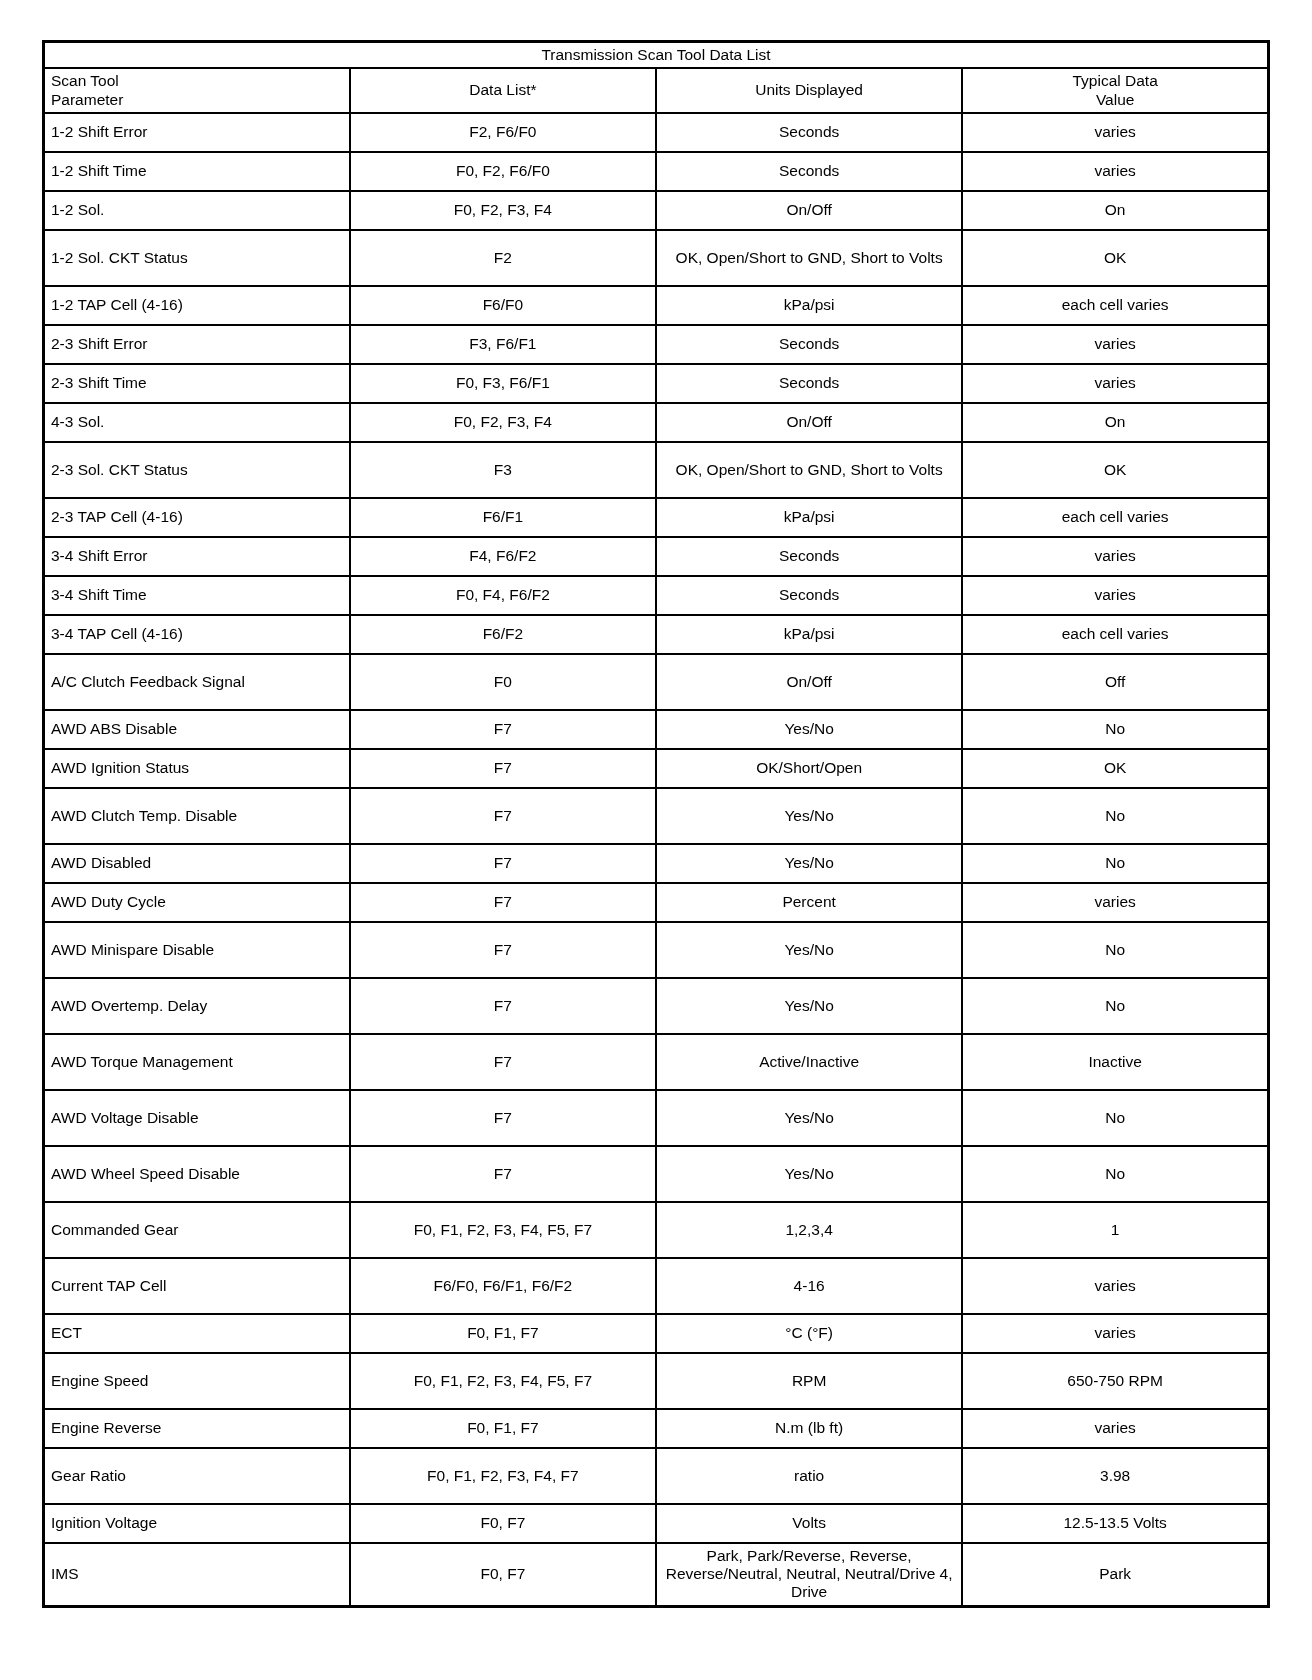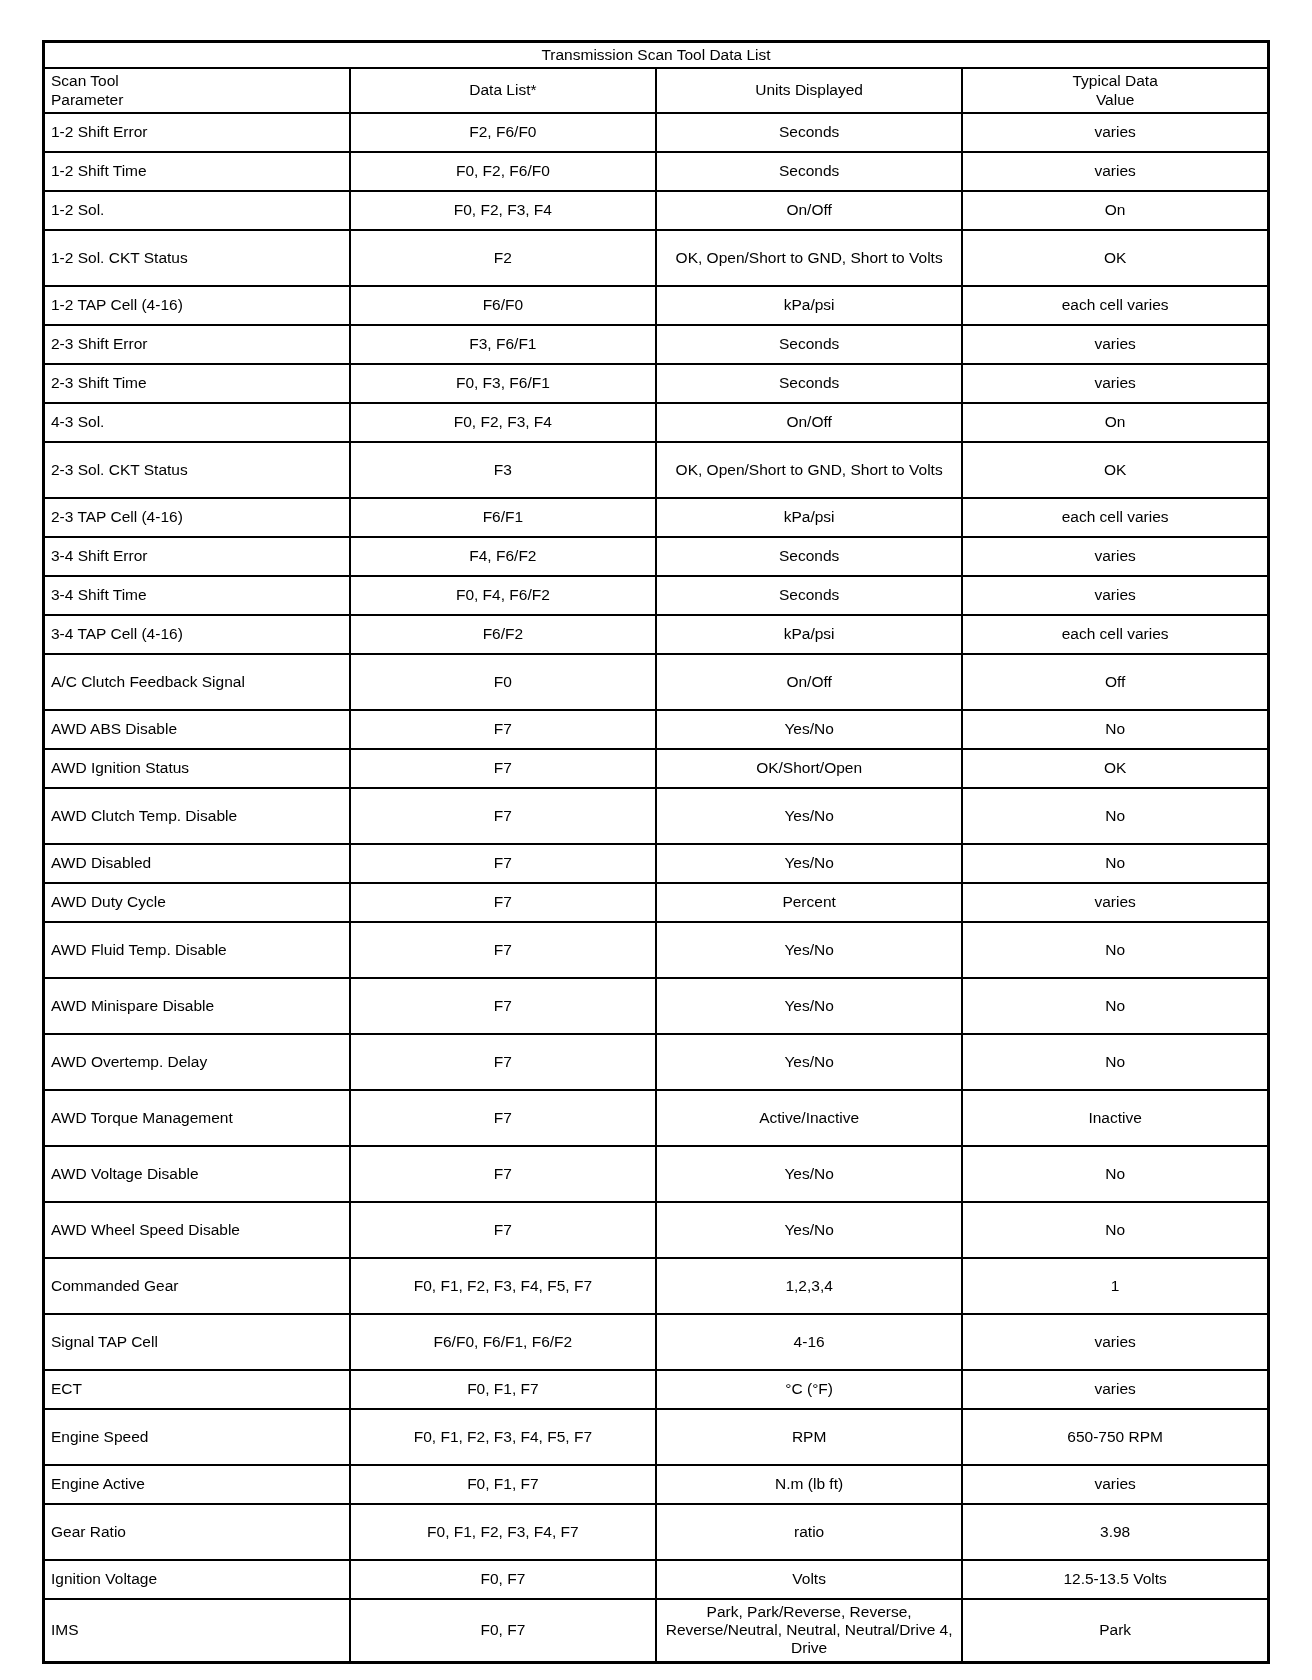--- a/index.html
+++ b/index.html
@@ -185,26 +185,20 @@
           <td class="c-units">Yes/No</td>
           <td class="c-val">No</td>
         </tr>
         <tr class="short">
           <td class="c-param">AWD Duty Cycle</td>
           <td class="c-list">F7</td>
           <td class="c-units">Percent</td>
           <td class="c-val">varies</td>
         </tr>
         <tr class="tall">
-          <td class="c-param">AWD Fluid Temp. Disable</td>
-          <td class="c-list">F7</td>
-          <td class="c-units">Yes/No</td>
-          <td class="c-val">No</td>
-        </tr>
-        <tr class="tall">
           <td class="c-param">AWD Minispare Disable</td>
           <td class="c-list">F7</td>
           <td class="c-units">Yes/No</td>
           <td class="c-val">No</td>
         </tr>
         <tr class="tall">
           <td class="c-param">AWD Overtemp. Delay</td>
           <td class="c-list">F7</td>
           <td class="c-units">Yes/No</td>
           <td class="c-val">No</td>
@@ -227,39 +221,39 @@
           <td class="c-units">Yes/No</td>
           <td class="c-val">No</td>
         </tr>
         <tr class="tall">
           <td class="c-param">Commanded Gear</td>
           <td class="c-list">F0, F1, F2, F3, F4, F5, F7</td>
           <td class="c-units">1,2,3,4</td>
           <td class="c-val">1</td>
         </tr>
         <tr class="tall">
-          <td class="c-param">Signal TAP Cell</td>
+          <td class="c-param">Current TAP Cell</td>
           <td class="c-list">F6/F0, F6/F1, F6/F2</td>
           <td class="c-units">4-16</td>
           <td class="c-val">varies</td>
         </tr>
         <tr class="short">
           <td class="c-param">ECT</td>
           <td class="c-list">F0, F1, F7</td>
           <td class="c-units">°C (°F)</td>
           <td class="c-val">varies</td>
         </tr>
         <tr class="tall">
           <td class="c-param">Engine Speed</td>
           <td class="c-list">F0, F1, F2, F3, F4, F5, F7</td>
           <td class="c-units">RPM</td>
           <td class="c-val">650-750 RPM</td>
         </tr>
         <tr class="short">
-          <td class="c-param">Engine Active</td>
+          <td class="c-param">Engine Reverse</td>
           <td class="c-list">F0, F1, F7</td>
           <td class="c-units">N.m (lb ft)</td>
           <td class="c-val">varies</td>
         </tr>
         <tr class="tall">
           <td class="c-param">Gear Ratio</td>
           <td class="c-list">F0, F1, F2, F3, F4, F7</td>
           <td class="c-units">ratio</td>
           <td class="c-val">3.98</td>
         </tr>

